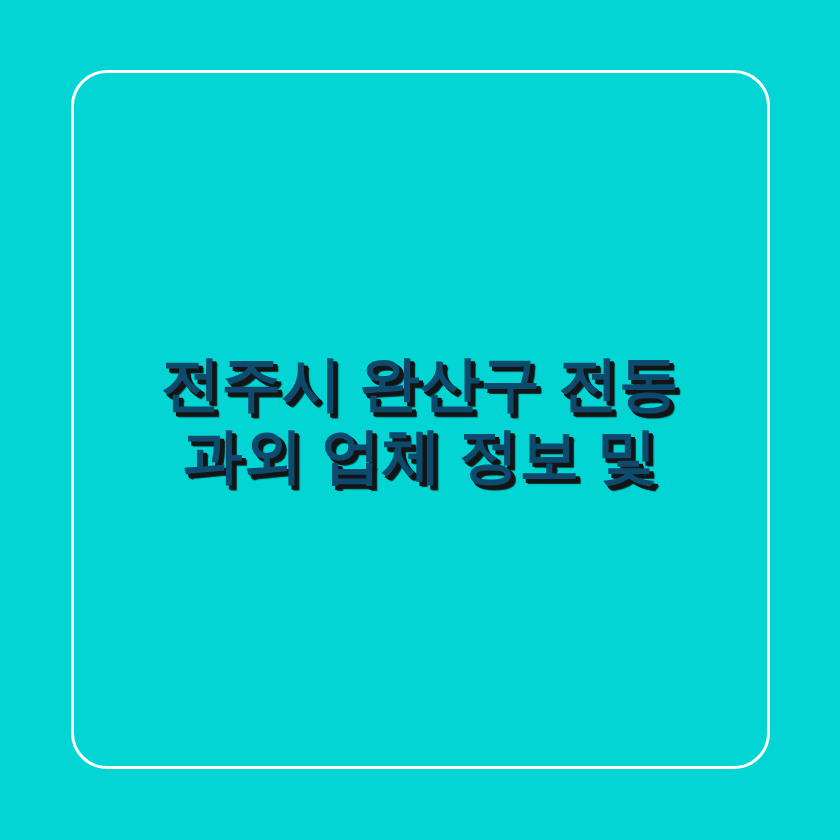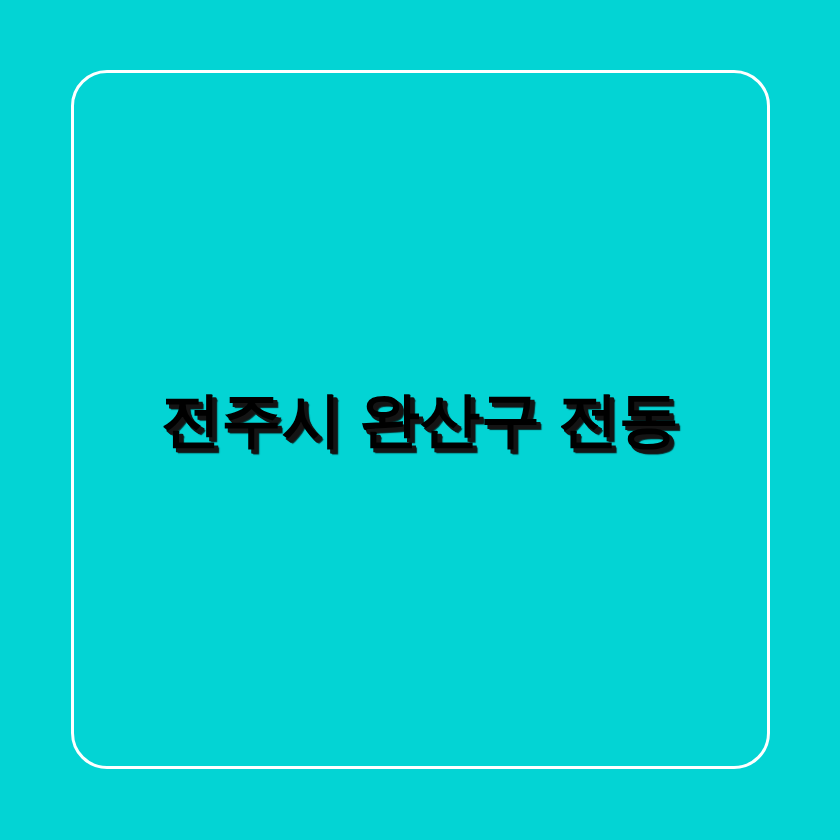--- a/index.html
+++ b/index.html
@@ -43,21 +43,21 @@
     bottom: 0;
     display: flex;
     flex-direction: column;
     align-items: center;
     justify-content: center;
     text-align: center;
   }
 
   .headline-line {
     display: block;
-    color: #000000;
+    color: #0c4a6e;
     font-family: "Liberation Sans", "DejaVu Sans", sans-serif;
     font-weight: 700;
     font-size: 60px;
     line-height: 72px;
     letter-spacing: 0.5px;
     white-space: nowrap;
     text-shadow:
        4px  4px 0 #141414,
        4px  3px 0 #141414,
        3px  4px 0 #141414,
@@ -66,15 +66,16 @@
 </style>
 </head>
 <body>
 
 <div id="poster">
 
   <div id="frame"></div>
 
   <div id="headline">
     <span class="headline-line">전주시 완산구 전동</span>
+    <span class="headline-line">과외 업체 정보 및</span>
   </div>
 
 </div>
 
 </body></html>

